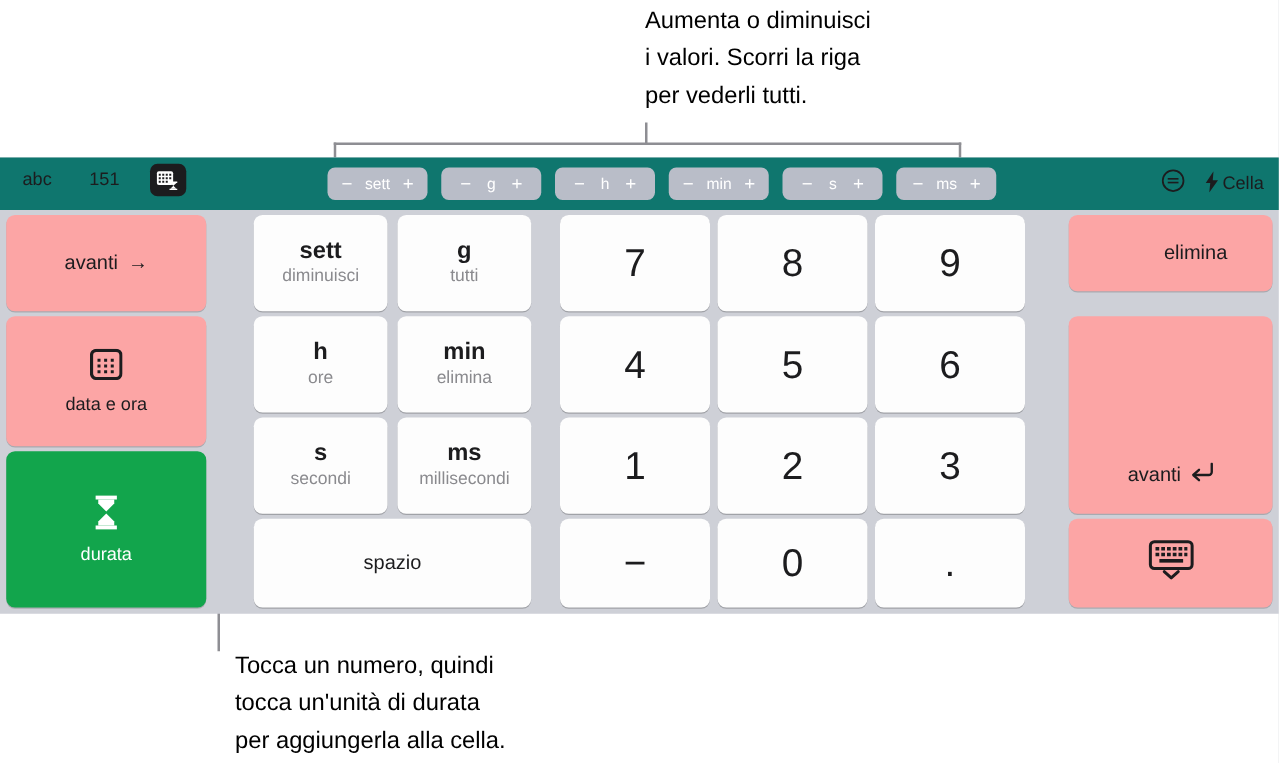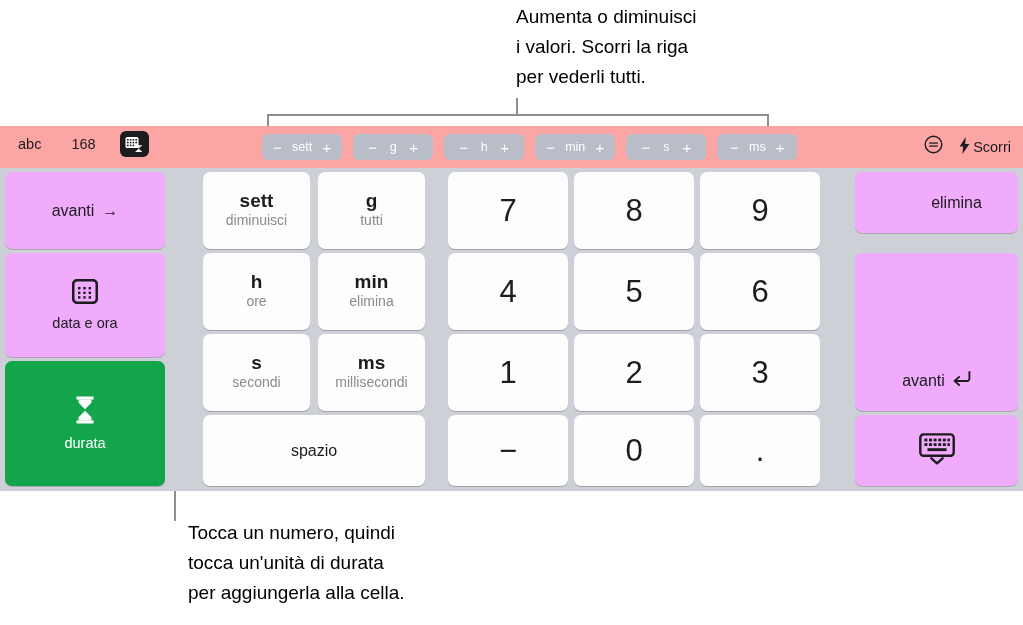--- a/index.html
+++ b/index.html
@@ -59,21 +59,21 @@
     background: #ced0d7;
   }
 
   
   #toolbar {
     position: absolute;
     left: 0;
     top: 0;
     width: 1023px;
     height: 42px;
-    background: #fca5a5;
+    background: #0f766e;
   }
   #mode-group {
     position: absolute;
     left: 12px;
     top: 5px;
     display: flex;
     align-items: center;
     gap: 18px;
   }
   .mode-text {
@@ -148,21 +148,21 @@
     flex-direction: column;
     align-items: center;
     justify-content: center;
     box-sizing: border-box;
   }
   .key-white {
     background: #fdfdfd;
     box-shadow: 0 1px 0 rgba(0,0,0,0.22);
   }
   .key-gray {
-    background: #f0abfc;
+    background: #fca5a5;
     box-shadow: 0 1px 0 rgba(0,0,0,0.18);
   }
   .key-green {
     background: #12a54c;
     box-shadow: 0 1px 0 rgba(0,0,0,0.18);
   }
 
   .digit { font-size: 31px; color: #1c1c1e; }
   .unit-abbr { font-size: 19px; font-weight: bold; color: #1c1c1e; line-height: 1.05; }
   .unit-full { font-size: 14px; color: #8a8a8e; line-height: 1.35; }
@@ -205,21 +205,21 @@
 <div class="bracket" style="left:174px; top:285px; width:14px; height:118px; border-top-width:2px; border-left-width:2px; border-bottom-width:2px;"></div>
 
 <div class="leader leader-v" style="left:174px; top:403px; width:2px; height:118px;"></div>
 
 <div id="keyboard">
 
   <div id="toolbar">
 
     <div id="mode-group">
       <span class="mode-text">abc</span>
-      <span class="mode-text">168</span>
+      <span class="mode-text">151</span>
       <span id="duration-mode-icon">
         <svg width="19" height="16" viewBox="0 0 19 16" aria-hidden="true">
           <rect x="0.5" y="1" width="13" height="11" rx="1.6" fill="#ffffff"></rect>
           <g fill="#1c1c1e">
             <rect x="2" y="3" width="1.6" height="1.6"></rect>
             <rect x="4.8" y="3" width="1.6" height="1.6"></rect>
             <rect x="7.6" y="3" width="1.6" height="1.6"></rect>
             <rect x="10.4" y="3" width="1.6" height="1.6"></rect>
             <rect x="2" y="5.8" width="1.6" height="1.6"></rect>
             <rect x="4.8" y="5.8" width="1.6" height="1.6"></rect>
@@ -279,21 +279,21 @@
           <rect x="5.2" y="7.4" width="8.6" height="1.3" fill="#1c1c1e"></rect>
           <rect x="5.2" y="10.4" width="8.6" height="1.3" fill="#1c1c1e"></rect>
         </svg>
       </span>
       <span id="cell-button">
         <span>
           <svg width="11" height="17" viewBox="0 0 11 17" aria-hidden="true">
             <path d="M6.8 0 0.6 9.4h3.6L3.4 17 10.4 7.1H6.2z" fill="#1c1c1e"></path>
           </svg>
         </span>
-        <span>Scorri</span>
+        <span>Cella</span>
       </span>
     </div>
   </div>
 
   <div class="key key-gray" id="key-avanti-top" style="left:5px; top:46px; width:160px; height:77px;">
     <span class="key-label">
       <span>avanti</span>
       <span>→</span>
     </span>
   </div>

